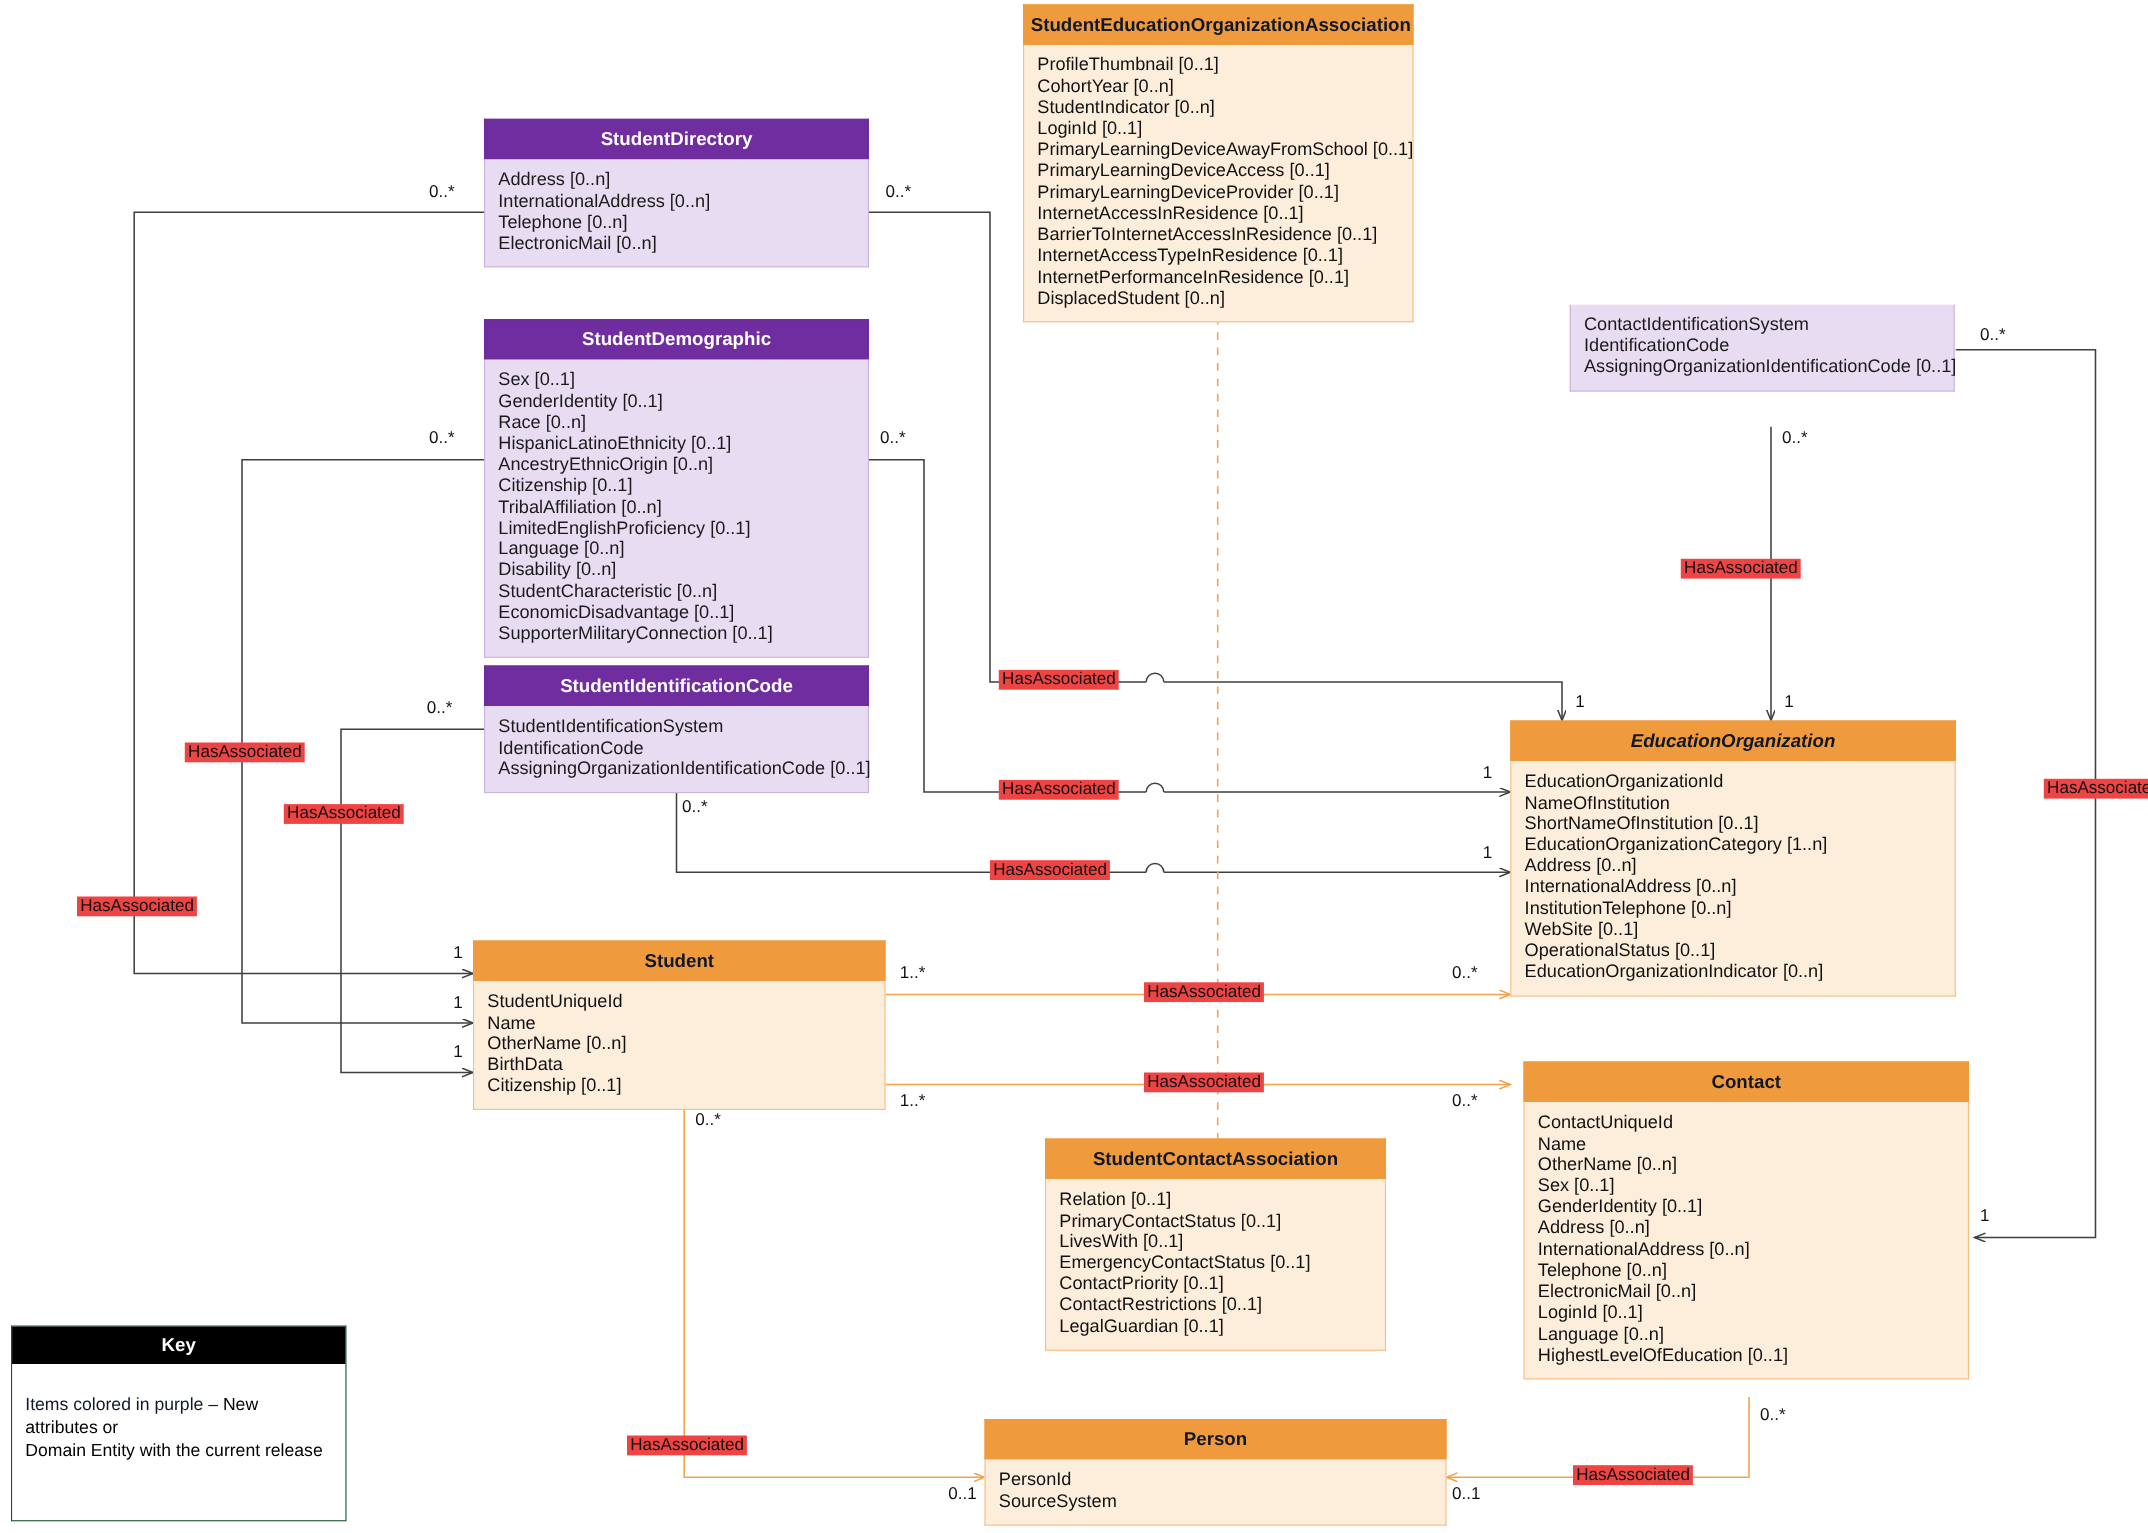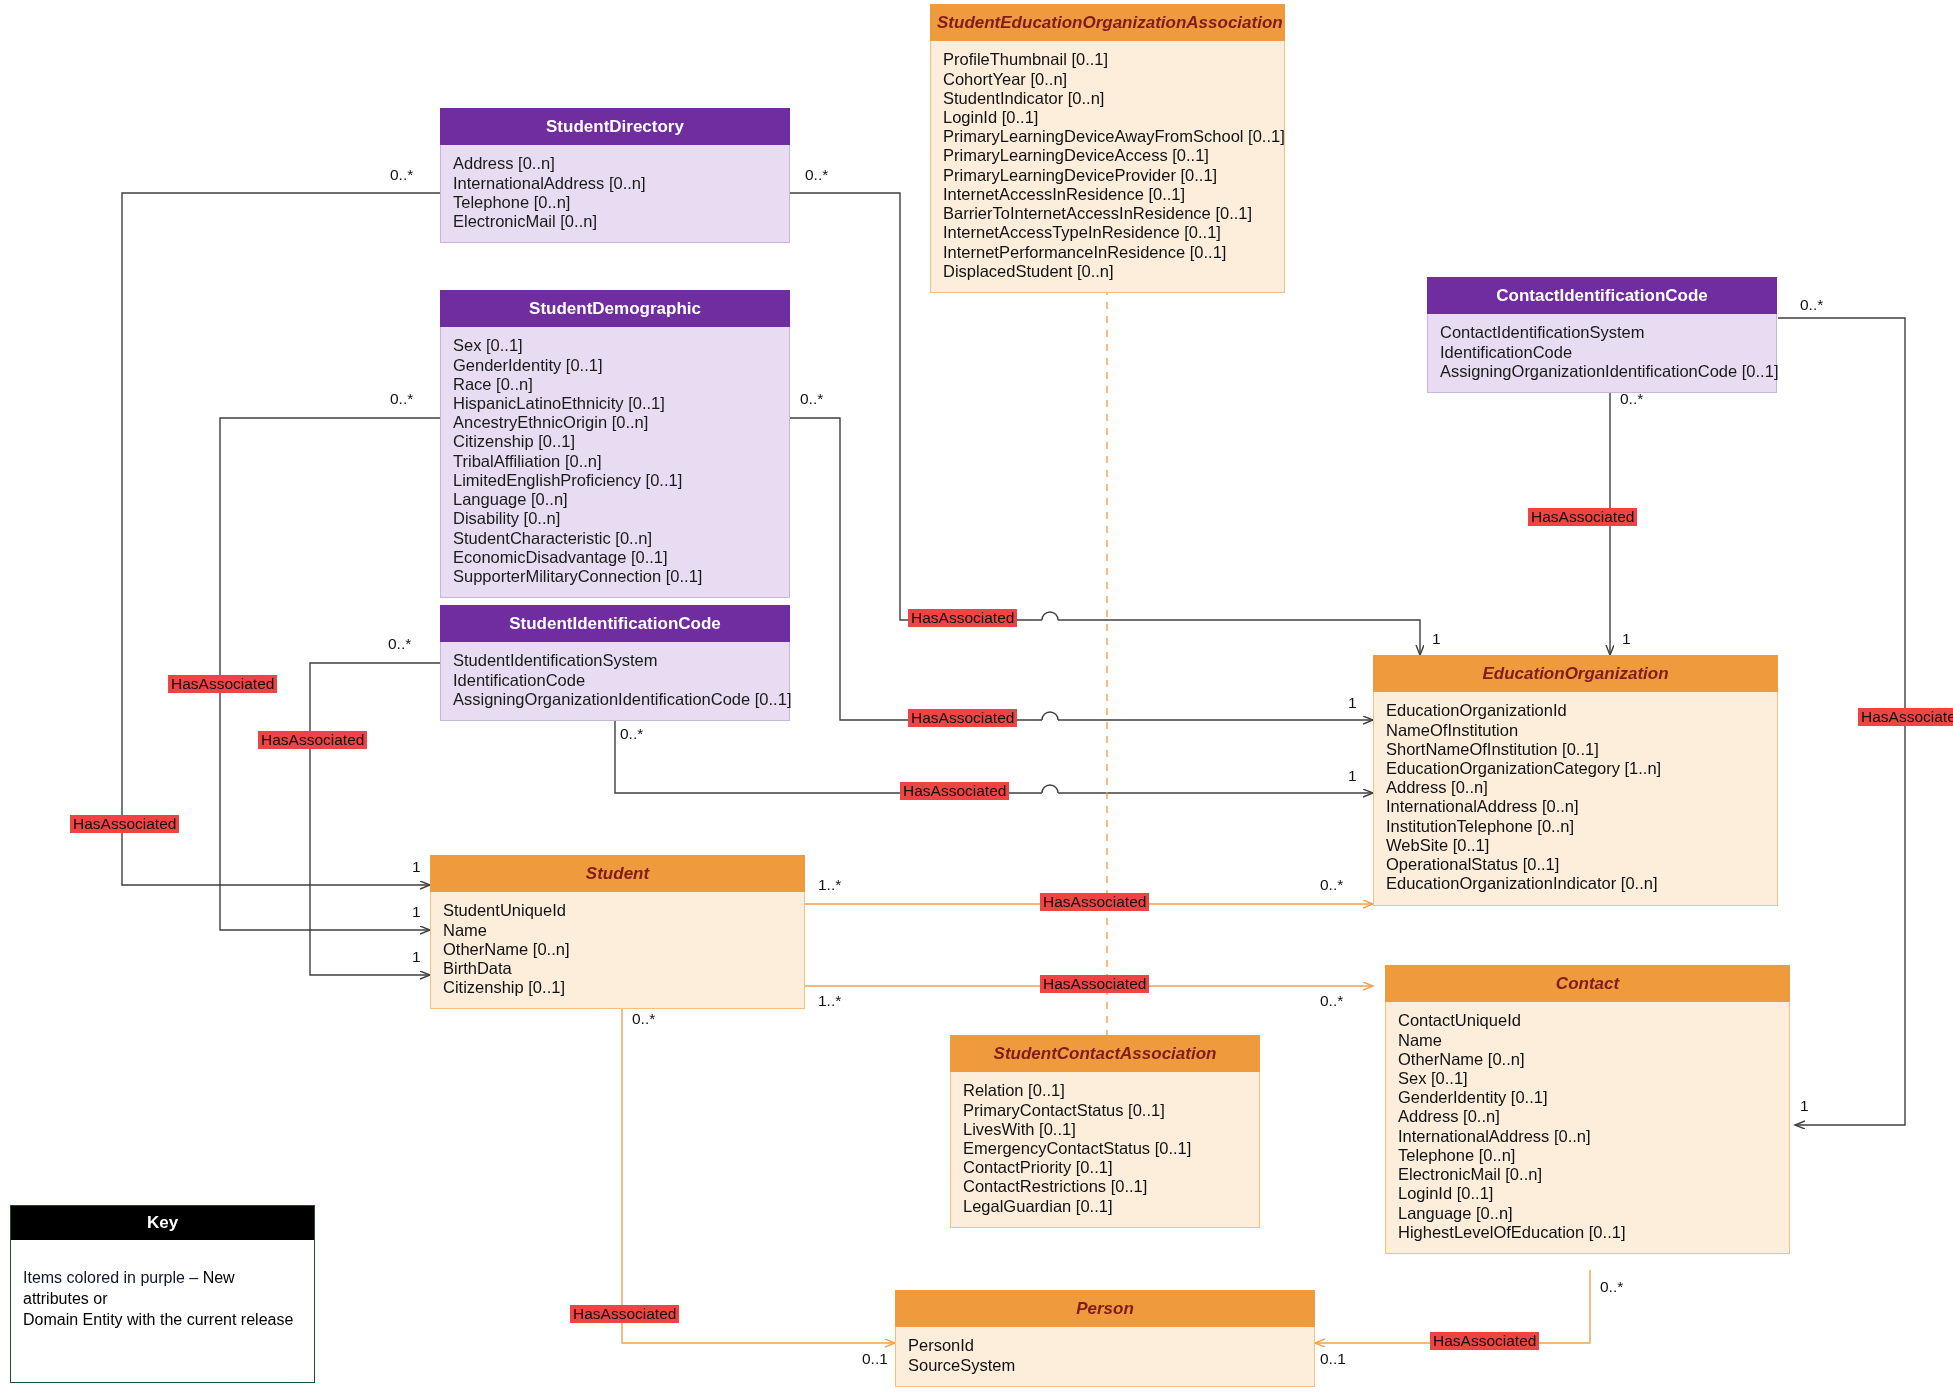--- a/index.html
+++ b/index.html
@@ -12,21 +12,21 @@
     text-align:center;font-weight:bold;font-size:17px;line-height:1.2;
     padding:8px 6px;box-sizing:border-box;
   }
   .entity .body{
     box-sizing:border-box;padding:9px 12px 11px 12px;
     font-size:16.5px;line-height:1.165;
   }
   .entity .body div{white-space:nowrap;}
 
   
-  .e-orange .hdr{background:#F09A3E;color:#7f1d1d;border:1px solid #F09A3E;border-bottom:none;font-style:italic;}
+  .e-orange .hdr{background:#F09A3E;color:#0f172a;border:1px solid #F09A3E;border-bottom:none;}
   .e-orange .body{background:#FDEEDC;border:1px solid #F6BE80;border-top:none;color:#111;}
 
   
   .e-purple .hdr{background:#6F2DA0;color:#fff;border:1px solid #6F2DA0;border-bottom:none;}
   .e-purple .body{background:#E7DCF1;border:1px solid #C9B4DE;border-top:none;color:#1a1a1a;}
 
   .abstract{font-style:italic;}
 
   
   .keybox{position:absolute;box-sizing:border-box;border:1px solid #14532d;background:#fff;}
@@ -142,21 +142,20 @@
   <div class="entity e-purple" style="left:440px;top:605px;width:350px;">
     <div class="hdr">StudentIdentificationCode</div>
     <div class="body">
       <div>StudentIdentificationSystem</div>
       <div>IdentificationCode</div>
       <div>AssigningOrganizationIdentificationCode [0..1]</div>
     </div>
   </div>
 
   <div class="entity e-purple" style="left:1427px;top:277px;width:350px;">
-    <div class="hdr">ContactIdentificationCode</div>
     <div class="body">
       <div>ContactIdentificationSystem</div>
       <div>IdentificationCode</div>
       <div>AssigningOrganizationIdentificationCode [0..1]</div>
     </div>
   </div>
 
   <div class="entity e-orange" style="left:430px;top:855px;width:375px;">
     <div class="hdr">Student</div>
     <div class="body">

